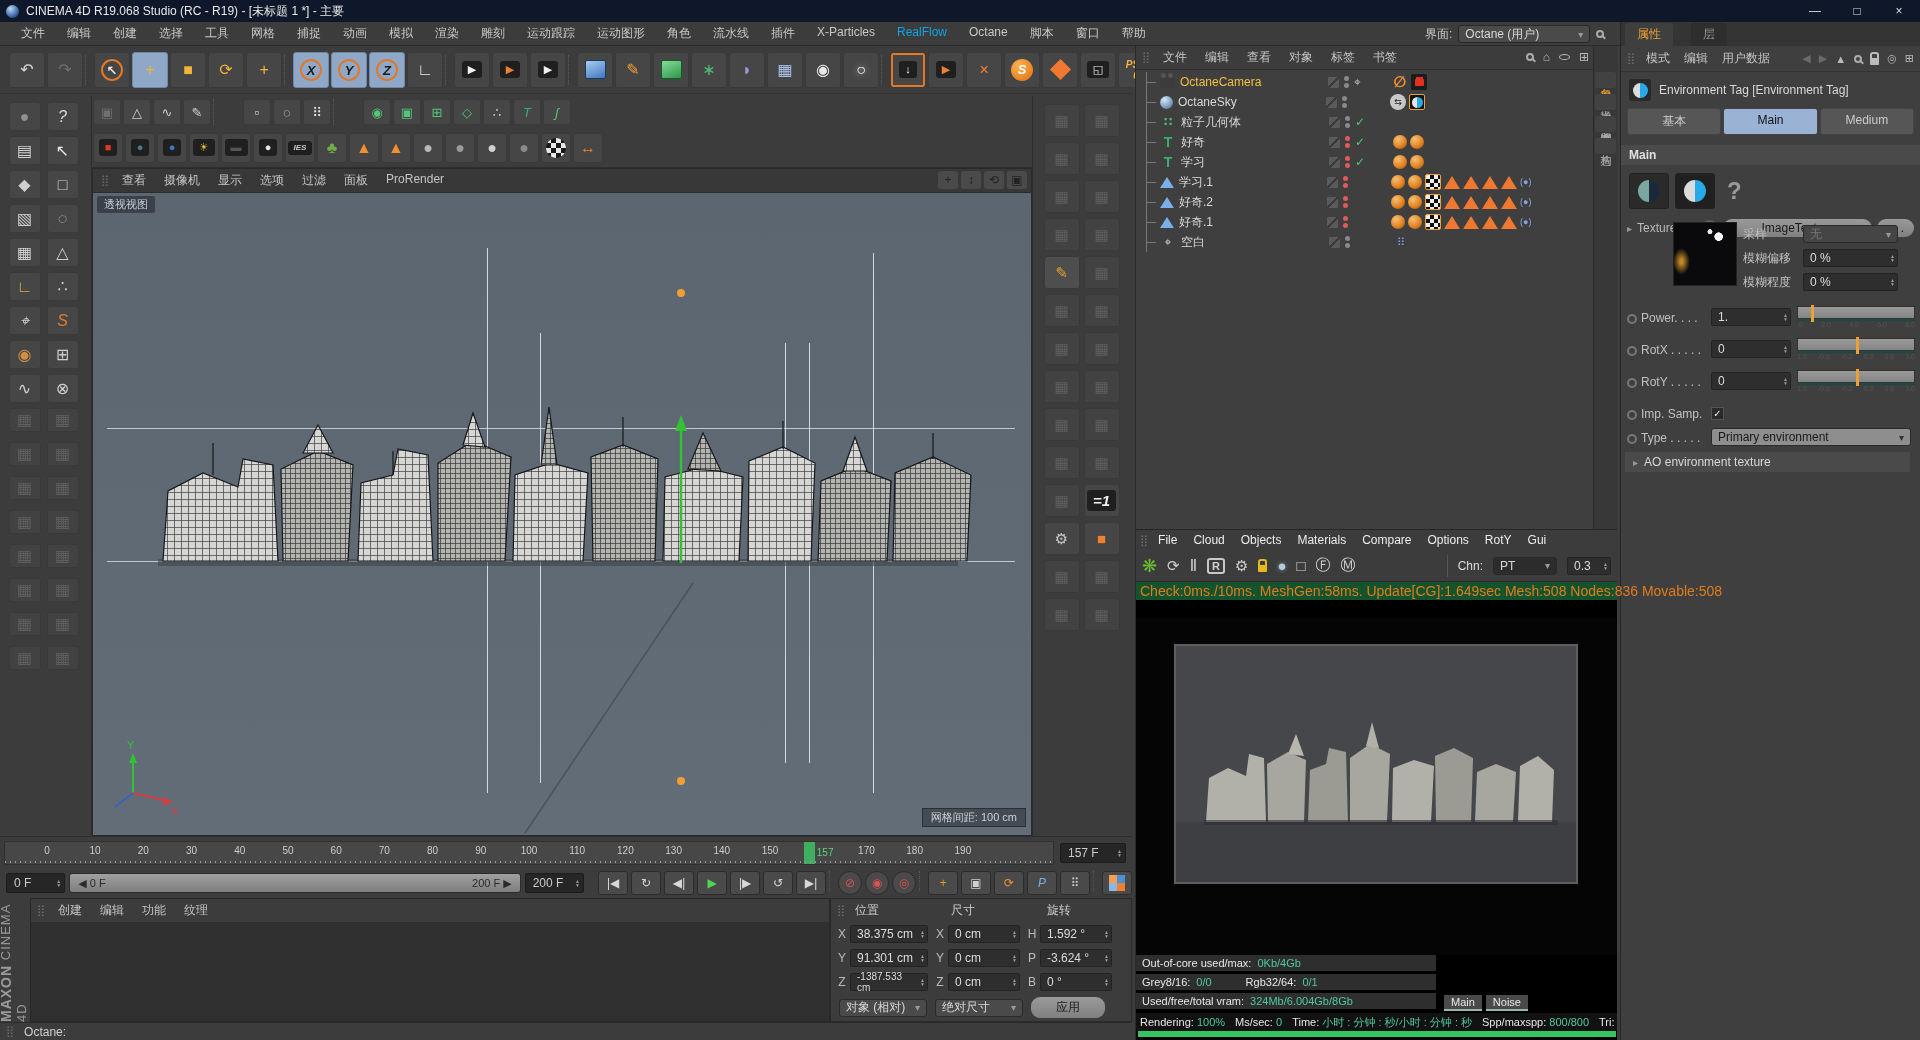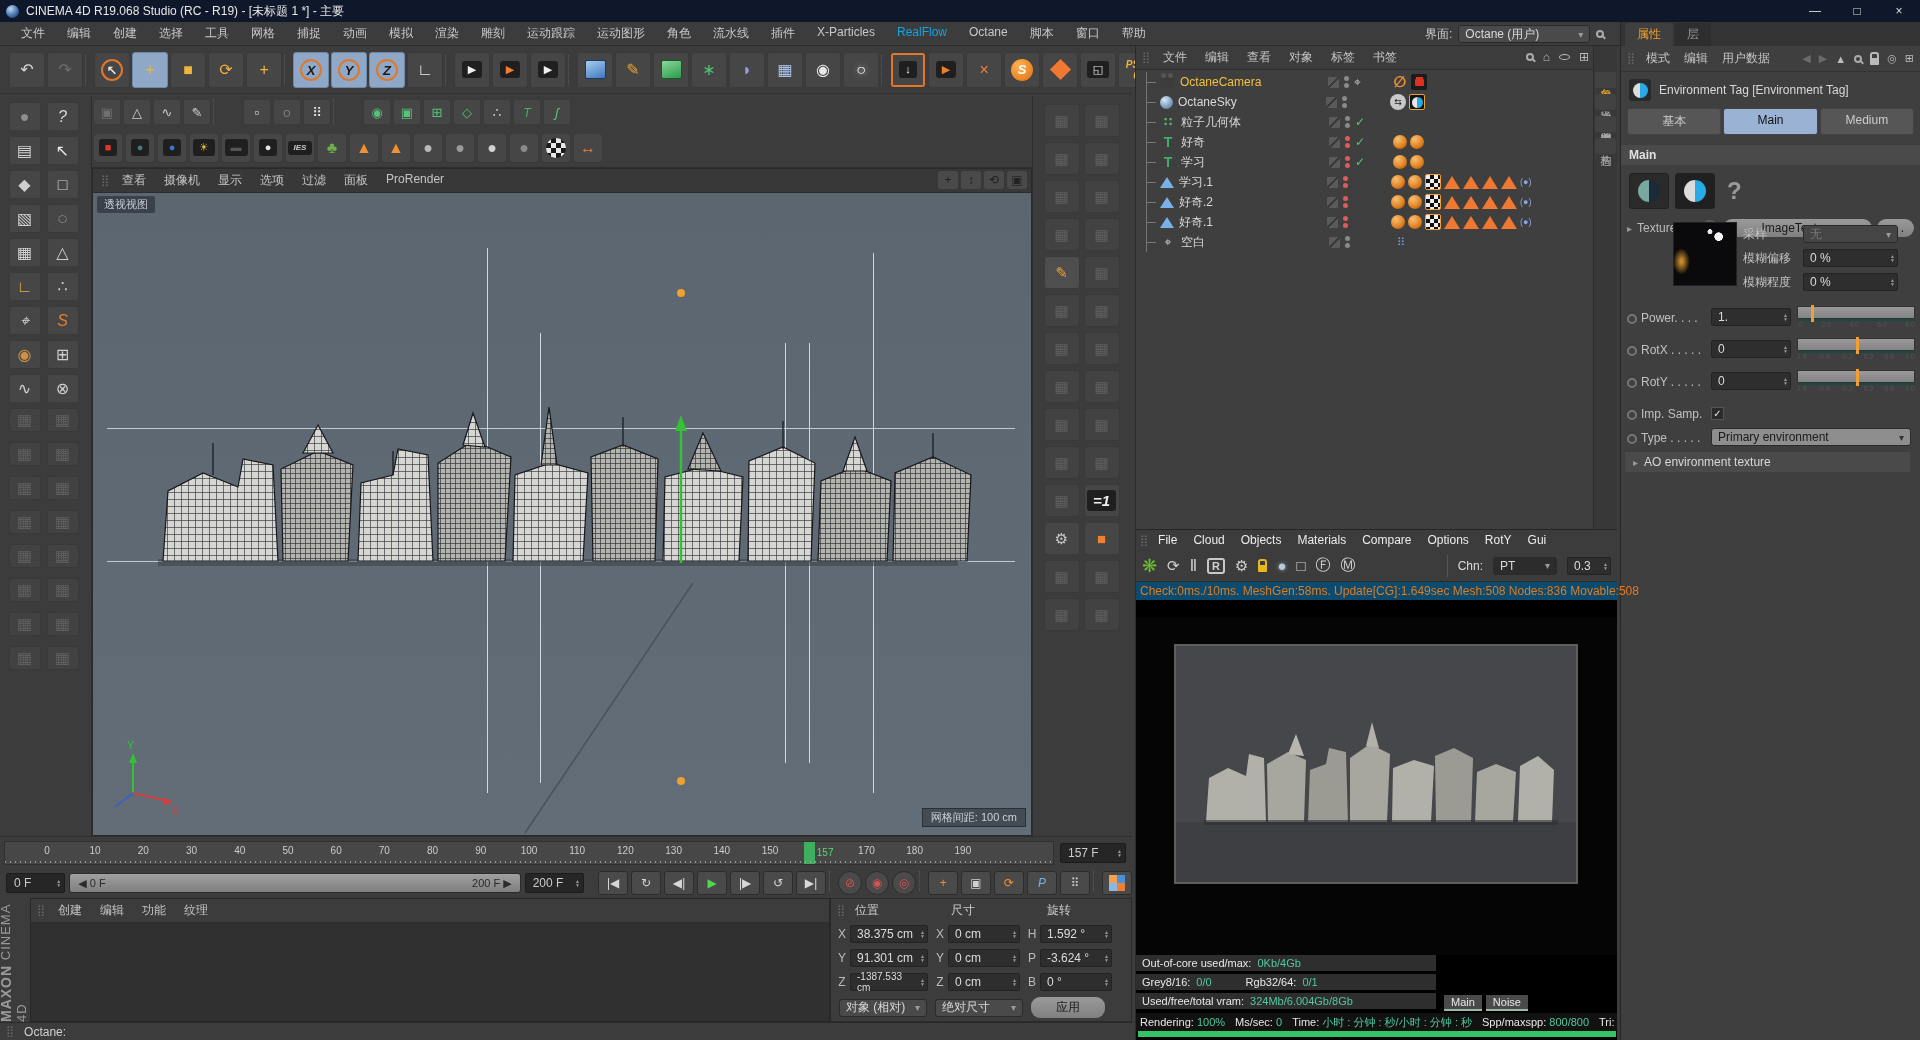--- a/index.html
+++ b/index.html
@@ -104,21 +104,21 @@
   .tag.mat{background:radial-gradient(circle at 35% 30%,#f8c070,#e08020 60%,#904008);border-radius:50%;width:14px;height:14px;}
   .tag.chk{background:conic-gradient(#111 0 25%,#eee 0 50%,#111 0 75%,#eee 0);background-size:8px 8px;border:1px solid #f0a030;}
   .tag.otri{background:transparent;width:0;height:0;border-left:8px solid transparent;border-right:8px solid transparent;border-bottom:13px solid #f07830;border-radius:0;}
   .tag.vib{color:#8aa4e0;font-size:9px;width:auto;}
   .tag.xp{color:#7a9ae0;font-size:11px;}
   #sidetabs{position:absolute;right:0;top:0;width:24px;height:100%;background:#383838;border-left:1px solid #2c2c2c;display:flex;flex-direction:column;align-items:center;padding-top:26px;gap:6px;}
   .sidetab{writing-mode:vertical-rl;color:#aaa;font-size:11px;background:#424242;padding:8px 3px;border-radius:2px;}
   .sidetab.accent{color:#f0a030;}
   
   #attr{left:1620px;top:22px;width:300px;height:1018px;background:#3f3f3f;border-left:1px solid #262626;}
-  .atabs{height:24px;display:flex;align-items:flex-end;background:#343434;padding-left:4px;gap:2px;}
+  .atabs{height:24px;display:flex;align-items:flex-end;background:#343434;padding-left:4px;gap:18px;}
   .atab{padding:3px 12px;background:#2e2e2e;color:#999;border-radius:3px 3px 0 0;}
   .atab.on{background:#3f3f3f;color:#f0a030;}
   .amenu{height:26px;display:flex;align-items:center;padding:0 6px;gap:2px;border-bottom:1px solid #333;}
   .amenu .mi{padding:0 7px;color:#c4c4c4;}
   .amicos{margin-left:auto;display:flex;gap:8px;align-items:center;}
   .aico{color:#bbb;font-size:11px;}
   .aico.dim{color:#6a6a6a;}
   .lockico{display:inline-block;width:9px;height:7px;background:#bbb;border-radius:1px;position:relative;margin-top:5px;}
   .lockico::before{content:'';position:absolute;width:5px;height:5px;border:2px solid #bbb;border-bottom:none;border-radius:3px 3px 0 0;top:-6px;left:0px;}
   .lockico.yellow{background:#e8b820;}
@@ -167,21 +167,21 @@
   #lvtitle i{width:9px;height:9px;background:#777;display:inline-block;}
   #lvmenu{height:20px;background:#3c3c3c;display:flex;align-items:center;padding:0 4px;}
   #lvmenu .mi{padding:0 8px;color:#ececec;}
   .lvtools{height:32px;background:#3c3c3c;display:flex;align-items:center;padding:0 6px;gap:10px;border-bottom:1px solid #2a2a2a;}
   .lvi{color:#d0d0d0;font-size:15px;}
   .lvi.oct{color:#6abe30;font-size:18px;font-weight:bold;}
   .lvi.boxed{border:2px solid #c8c8c8;border-radius:3px;font-size:11px;padding:0 3px;font-weight:bold;}
   .lvi.glass{color:#b8ccd8;text-shadow:0 0 4px #8ab;}
   .lvsep{width:1px;height:22px;background:#555;margin-left:auto;}
   .lvlbl{color:#ddd;}
-  #lvstatus{height:18px;background:#0c4a6e;color:#e07c1e;font-size:12px;display:flex;align-items:center;padding:0 4px;white-space:nowrap;}
+  #lvstatus{height:18px;background:#14532d;color:#e07c1e;font-size:14px;display:flex;align-items:center;padding:0 4px;white-space:nowrap;}
   #lvrender{position:absolute;left:0;top:88px;width:100%;height:337px;background:#050505;}
   #rframe{position:absolute;left:38px;top:26px;width:404px;height:240px;border:2px solid #5e5e5e;background:#46474b;}
   .lvstat{position:absolute;display:flex;gap:6px;background:#2e2e2e;padding:2px 6px;color:#e8e8e8;font-size:11px;white-space:nowrap;}
   .sv{color:#4ec9a2;}
   .lvtabs{position:absolute;display:flex;gap:4px;}
   .lvtab{background:#4a4a4a;color:#e8e8e8;font-size:11px;padding:1px 7px;border-bottom:2px solid #9ab8a8;}
   #lvrendline{position:absolute;left:0;top:483px;width:100%;height:18px;background:#121212;display:flex;gap:10px;align-items:center;padding:0 4px;font-size:11px;color:#e8e8e8;white-space:nowrap;overflow:hidden;}
   #lvprogress{position:absolute;left:2px;top:501px;width:478px;height:6px;background:#35c463;}
   
   #timeline{left:0;top:836px;width:1132px;height:32px;background:#3c3c3c;border-top:1px solid #2e2e2e;display:flex;align-items:center;}

